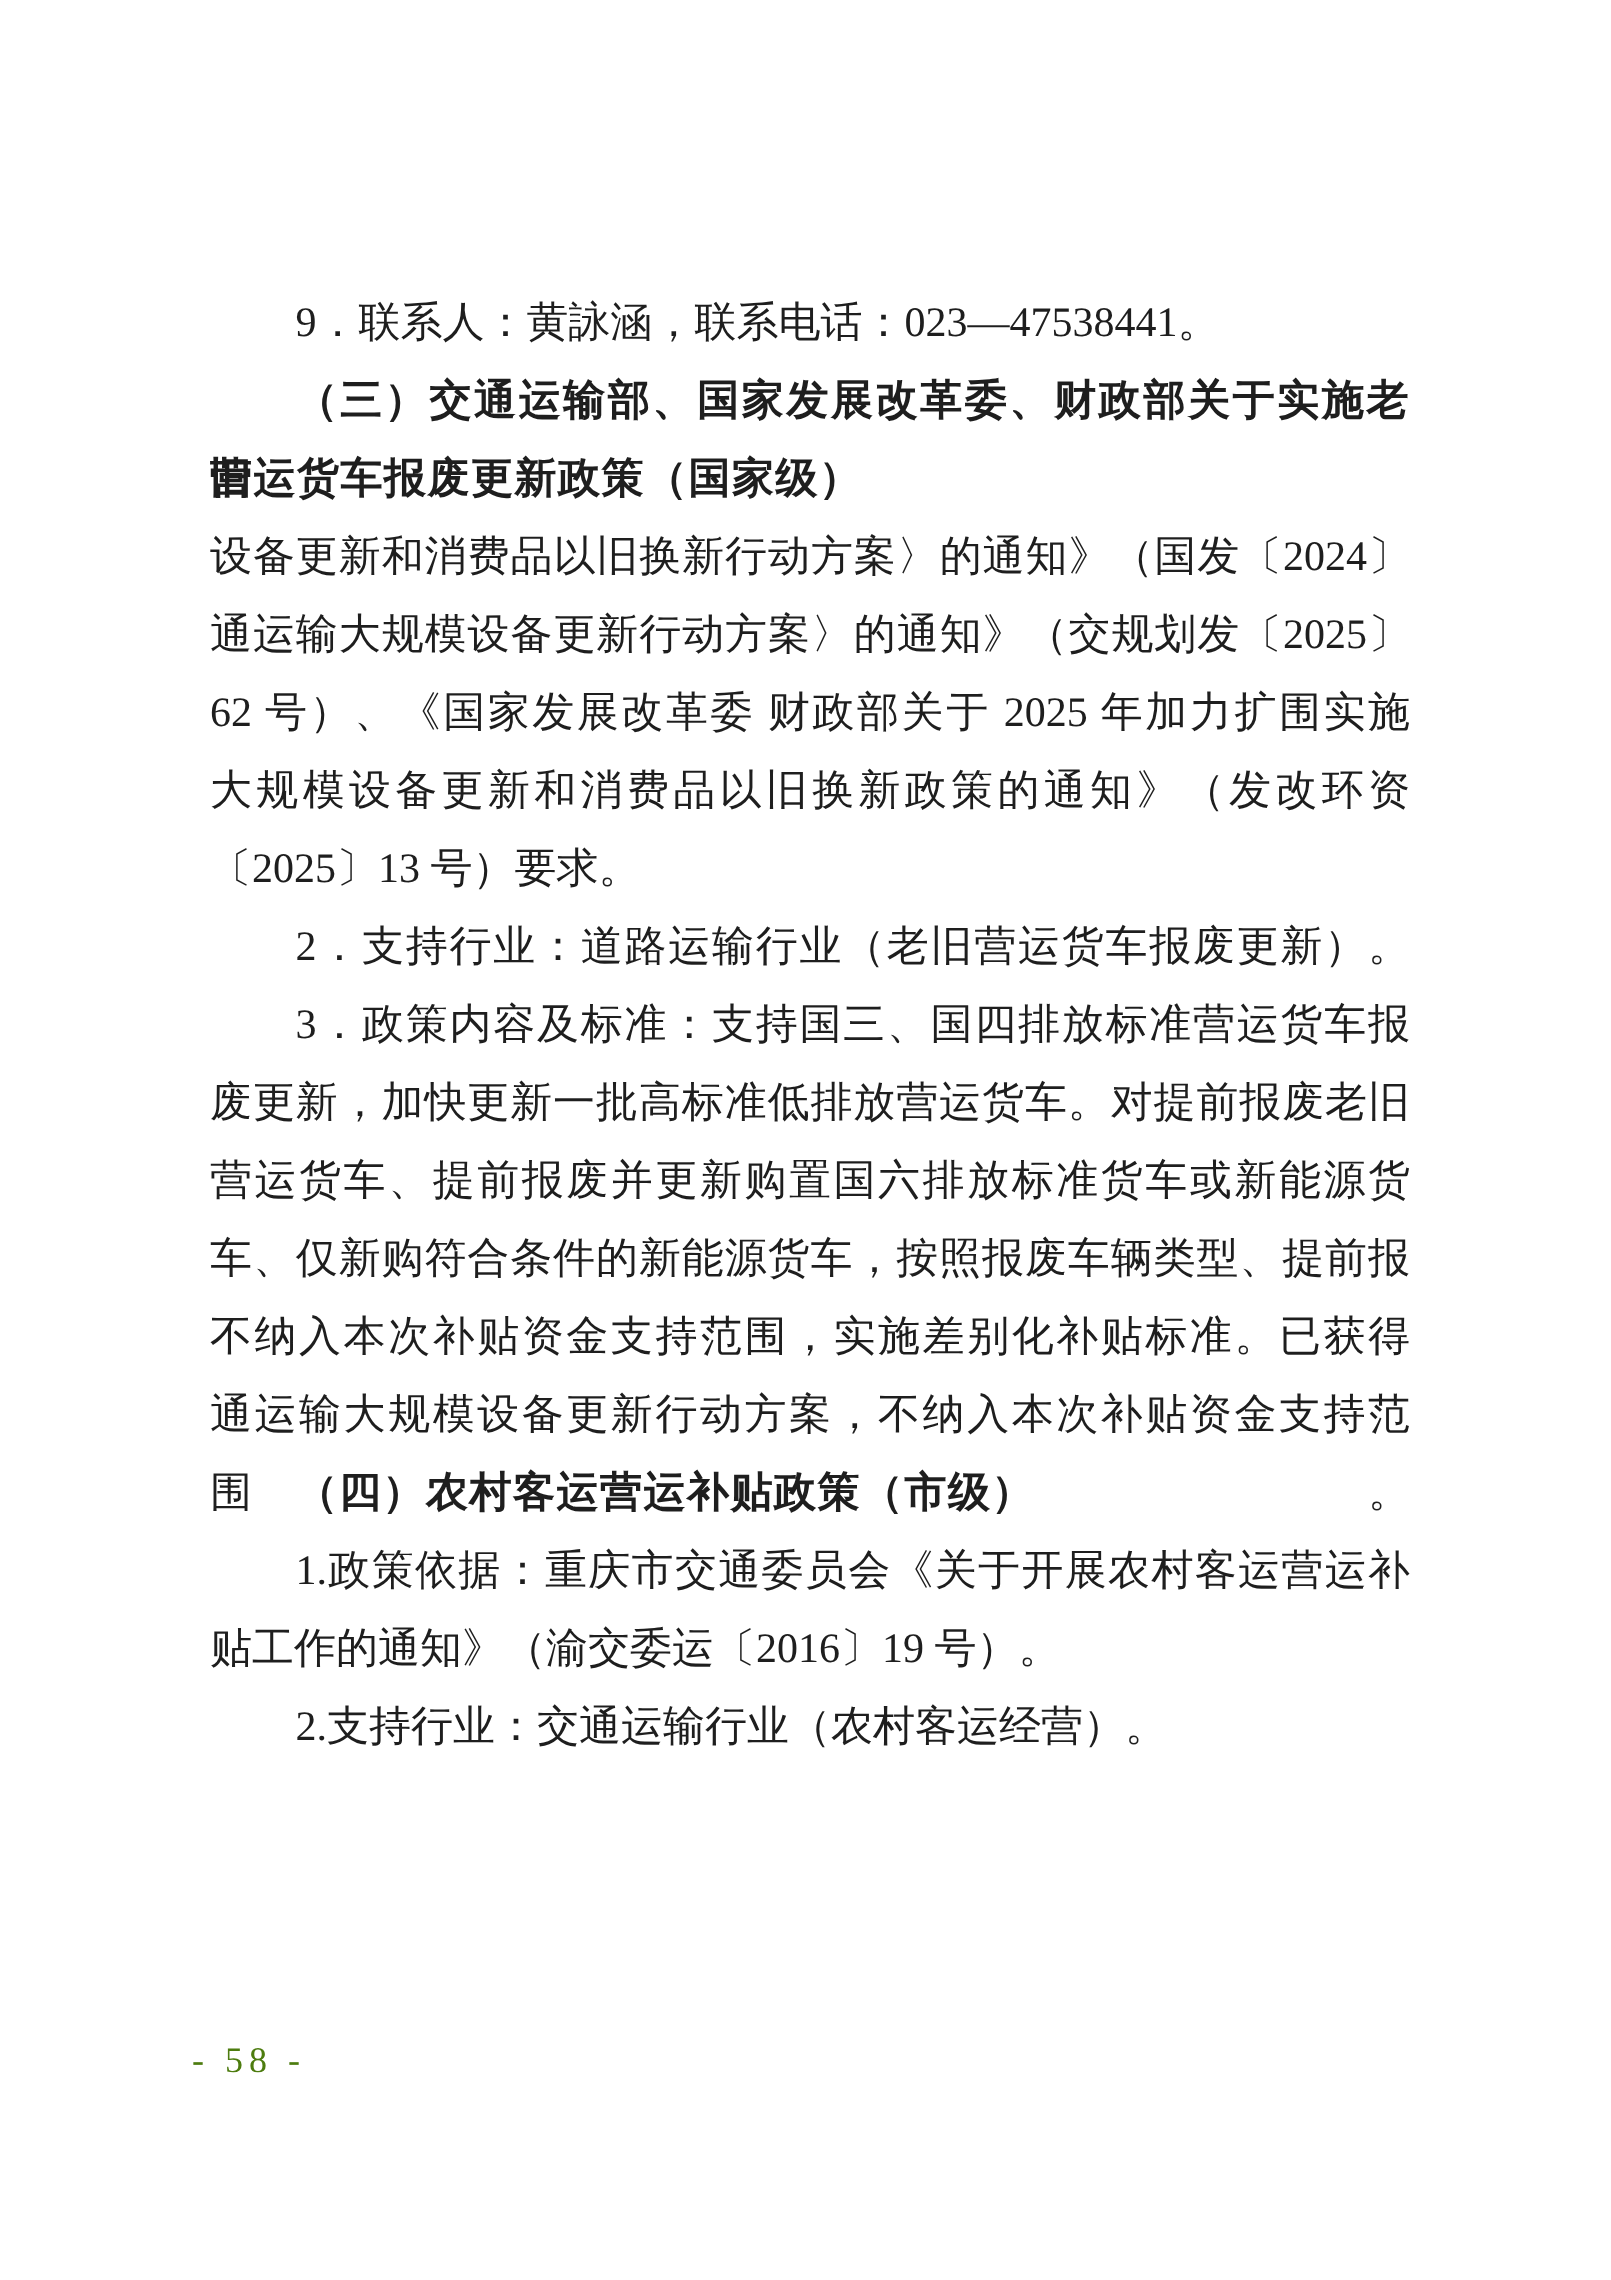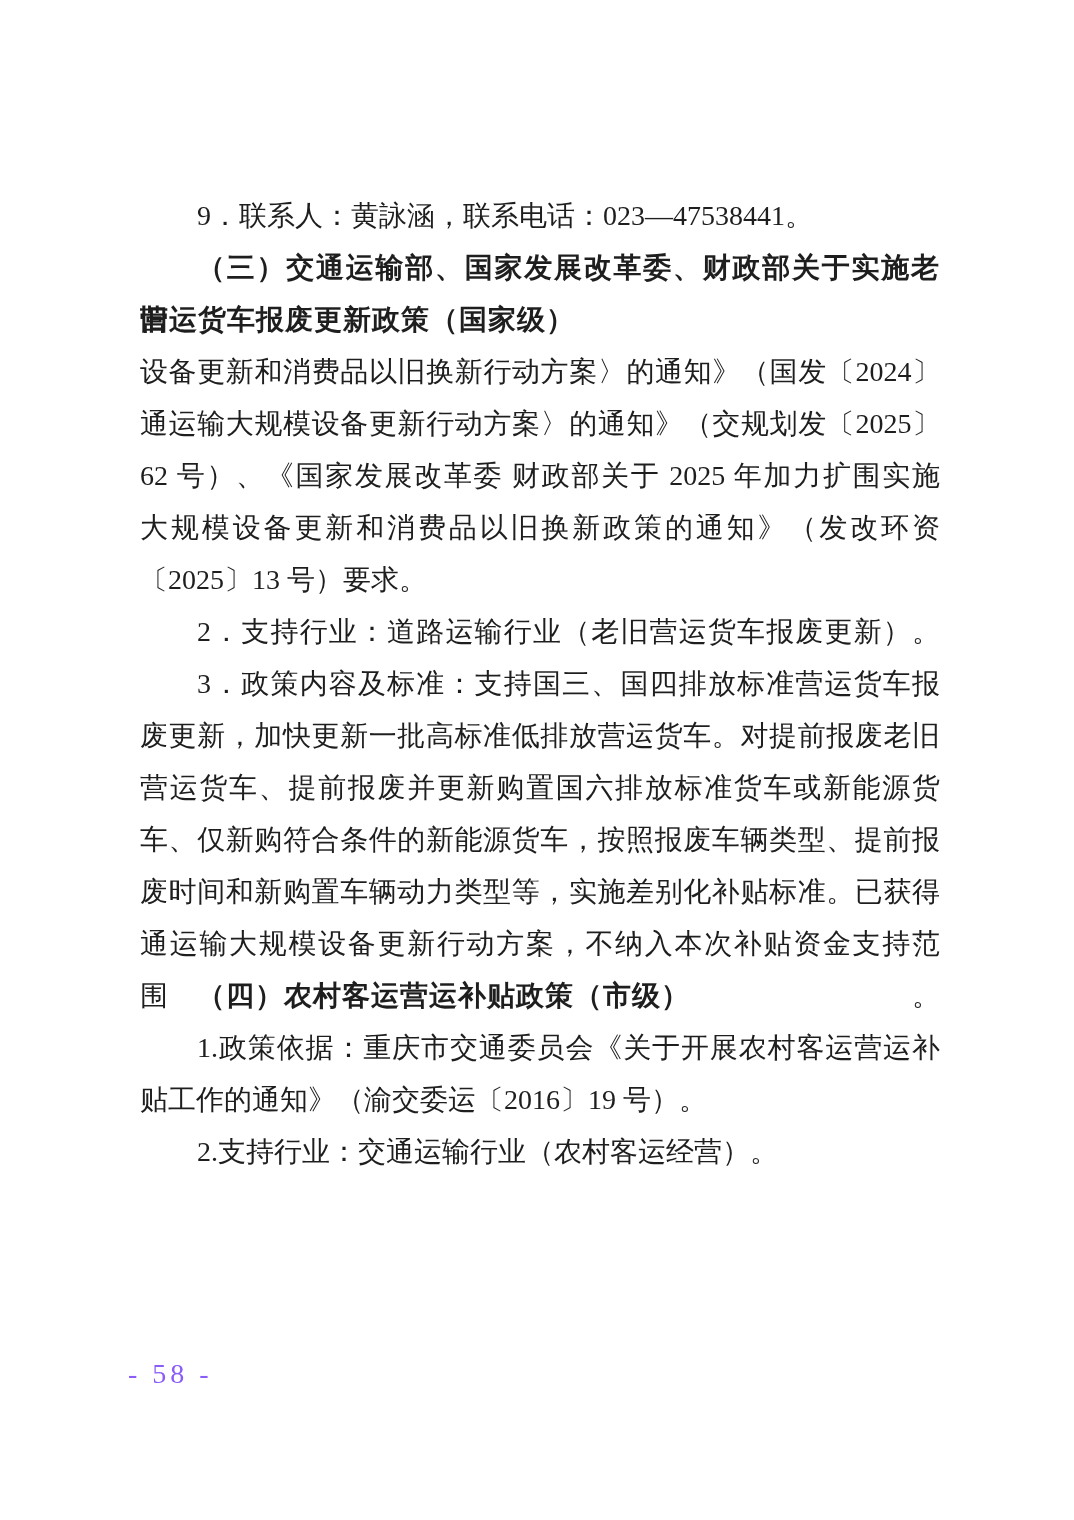--- a/index.html
+++ b/index.html
@@ -37,24 +37,24 @@
     text-indent: 57px;
   }
   .line.bold {
     font-weight: 700;
     letter-spacing: 1px;
   }
   .page-number {
     position: absolute;
     left: 128px;
     top: 1348px;
-    font-size: 28px;
+    font-size: 24px;
     line-height: 52px;
     letter-spacing: 4px;
-    color: #8b5cf6;
+    color: #4d7c0f;
   }
 </style>
 </head>
 <body>
 
 <div class="page">
 
   <div class="text-block">
 
     <div class="line indent">9．联系人：黄詠涵，联系电话：023—47538441。</div>
@@ -78,21 +78,21 @@
     <div class="line indent fill">2．支持行业：道路运输行业（老旧营运货车报废更新）。</div>
 
     <div class="line indent fill">3．政策内容及标准：支持国三、国四排放标准营运货车报</div>
 
     <div class="line fill">废更新，加快更新一批高标准低排放营运货车。对提前报废老旧</div>
 
     <div class="line fill">营运货车、提前报废并更新购置国六排放标准货车或新能源货</div>
 
     <div class="line fill">车、仅新购符合条件的新能源货车，按照报废车辆类型、提前报</div>
 
-    <div class="line fill">废时间和新购置车辆动力类型等，实施差别化补贴标准。已获得</div>
+    <div class="line fill">不纳入本次补贴资金支持范围，实施差别化补贴标准。已获得</div>
 
     <div class="line fill">通运输大规模设备更新行动方案，不纳入本次补贴资金支持范围。</div>
 
 
     <div class="line indent bold">（四）农村客运营运补贴政策（市级）</div>
 
     <div class="line indent fill">1.政策依据：重庆市交通委员会《关于开展农村客运营运补</div>
 
     <div class="line">贴工作的通知》（渝交委运〔2016〕19 号）。</div>
 

